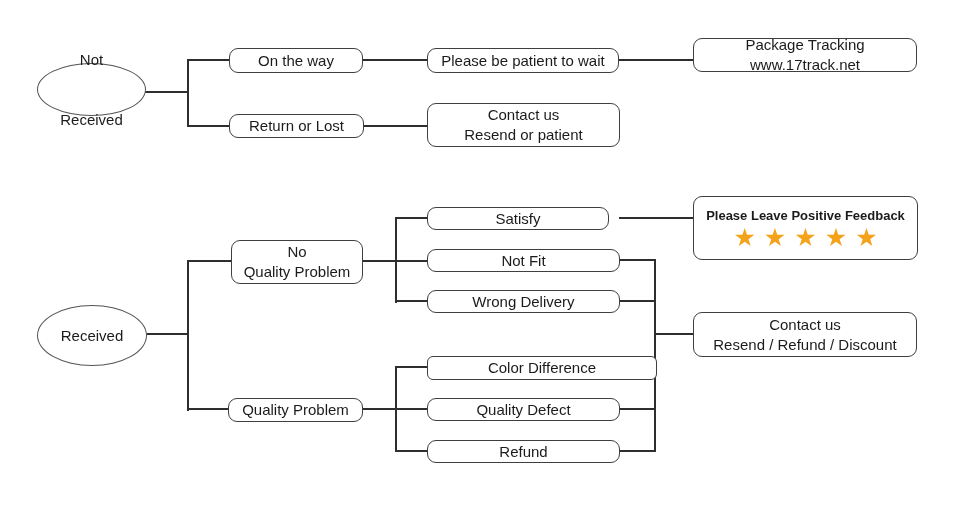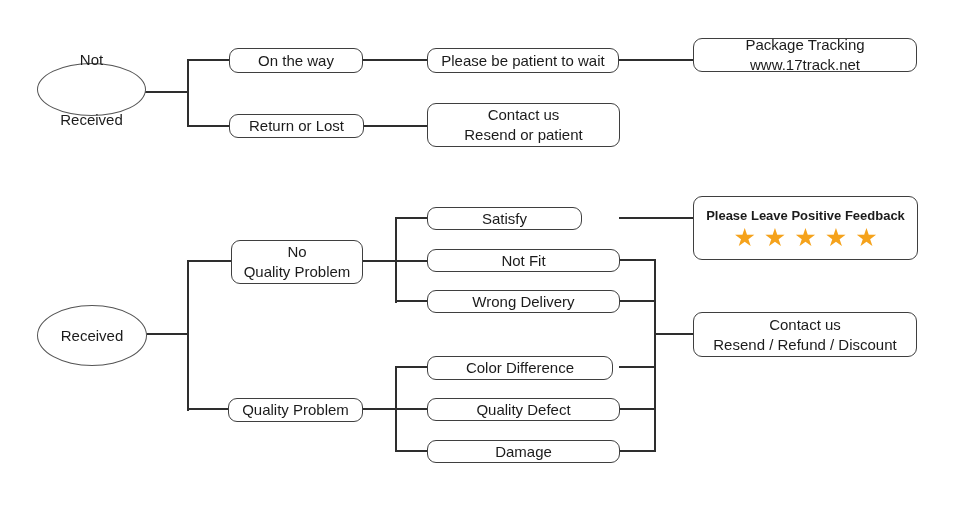--- a/index.html
+++ b/index.html
@@ -126,21 +126,21 @@
 
   <div class="node ellipse" style="left:37px; top:305px; width:110px; height:61px;">
     <span>Received</span>
   </div>
 
   <div class="node" style="left:231px; top:240px; width:132px; height:44px;">
     <span>No</span>
     <span>Quality Problem</span>
   </div>
 
-  <div class="node" style="left:427px; top:207px; width:155px; height:23px;align-items:center;">
+  <div class="node" style="left:427px; top:207px; width:182px; height:23px;align-items:center;">
     <span>Satisfy</span>
   </div>
 
   <div class="node" style="left:693px; top:196px; width:225px; height:64px;">
     <span class="feedback-title">Please Leave Positive Feedback</span>
     <span class="stars">
         <span class="star" style="color: rgb(245, 162, 27);">★</span>
         <span class="star" style="color: rgb(245, 162, 27);">★</span>
         <span class="star" style="color: rgb(245, 162, 27);">★</span>
         <span class="star" style="color: rgb(245, 162, 27);">★</span>
@@ -158,25 +158,25 @@
 
   <div class="node" style="left:693px; top:312px; width:224px; height:45px;">
     <span>Contact us</span>
     <span>Resend / Refund / Discount</span>
   </div>
 
   <div class="node" style="left:228px; top:398px; width:135px; height:24px;">
     <span>Quality Problem</span>
   </div>
 
-  <div class="node" style="left:427px; top:356px; width:186px; height:24px;">
+  <div class="node" style="left:427px; top:356px; width:230px; height:24px;border-radius:6px;">
     <span>Color Difference</span>
   </div>
 
   <div class="node" style="left:427px; top:398px; width:193px; height:23px;">
     <span>Quality Defect</span>
   </div>
 
   <div class="node" style="left:427px; top:440px; width:193px; height:23px;">
-    <span>Damage</span>
+    <span>Refund</span>
   </div>
 
 </div>
 
 </body></html>

